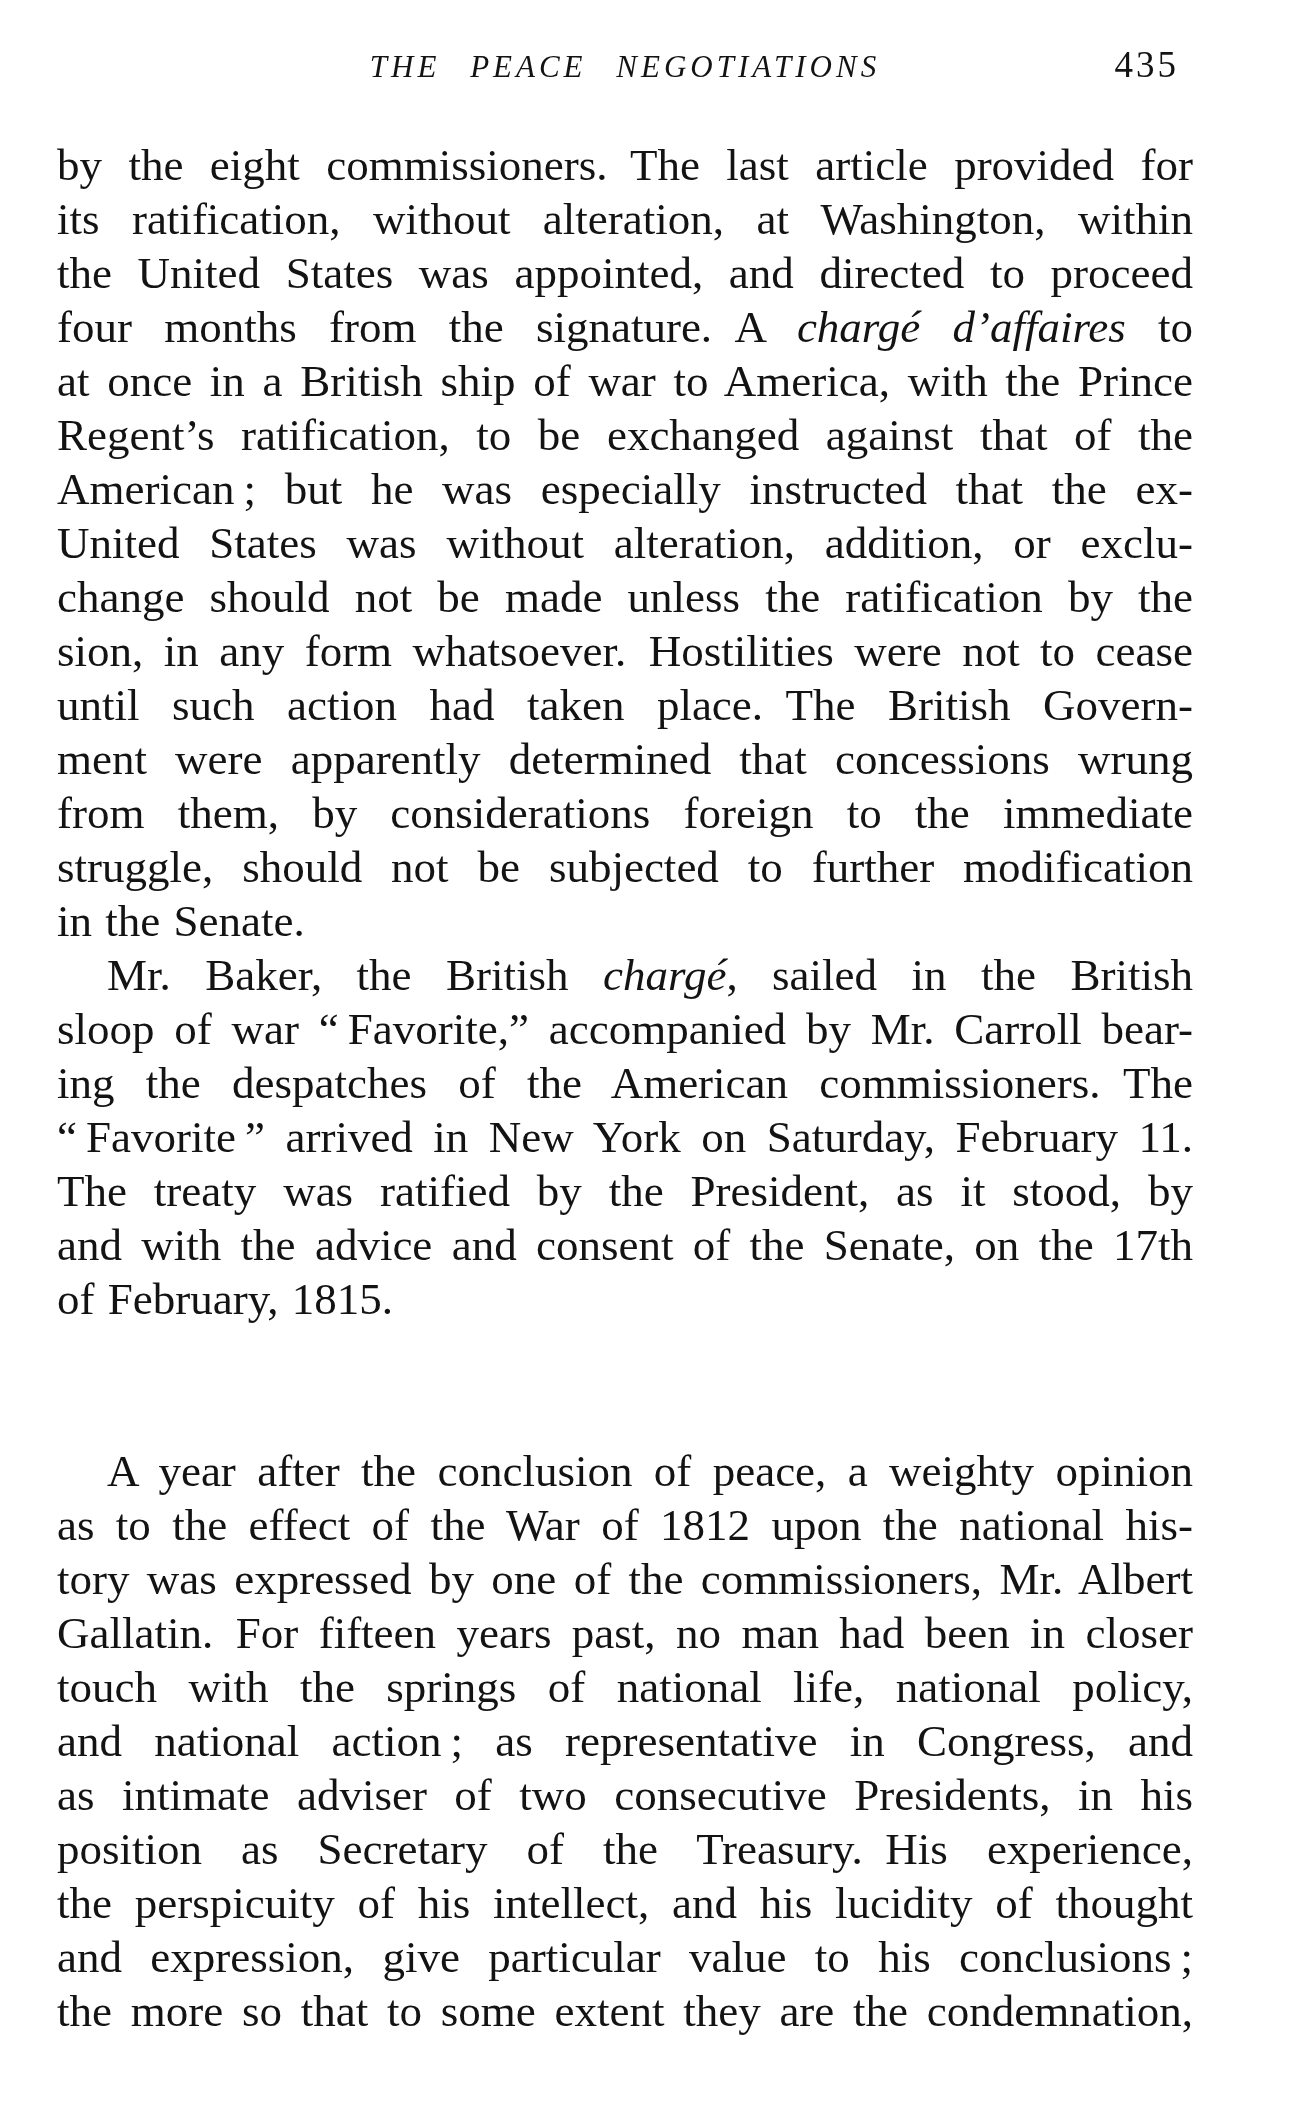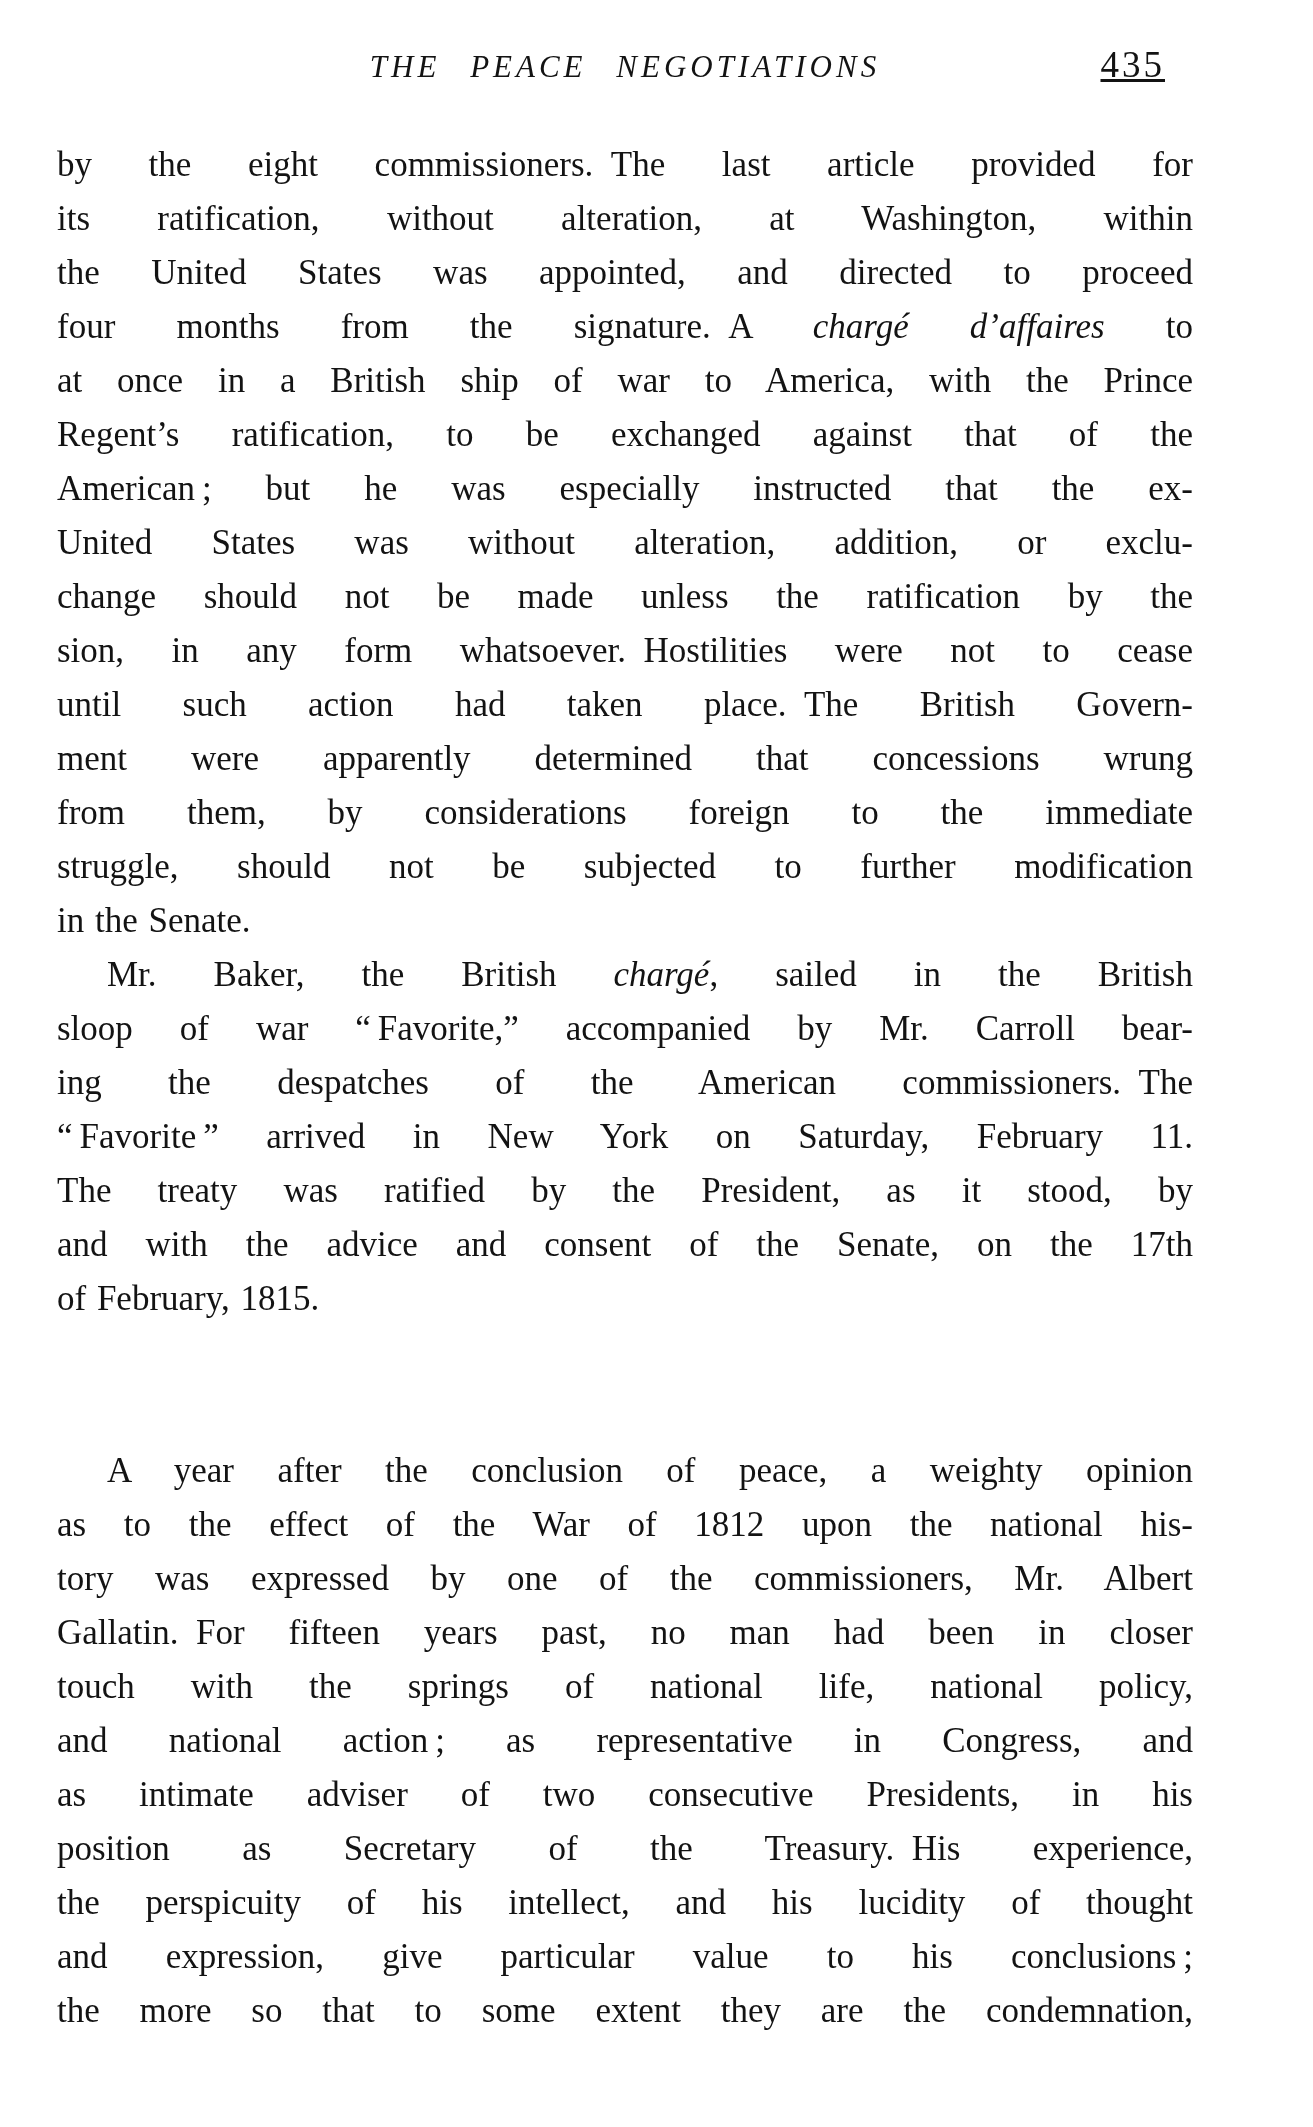--- a/index.html
+++ b/index.html
@@ -31,35 +31,34 @@
     text-align: center;
     font-style: italic;
     font-size: 31px;
     line-height: 50px;
     letter-spacing: 4px;
     word-spacing: 18px;
     white-space: nowrap;
   }
   .page-number {
     position: absolute;
-    right: 28px;
+    right: 14px;
     top: -2px;
     font-size: 37px;
     line-height: 50px;
     letter-spacing: 3px;
     font-style: normal;
-    text-decoration: underline;
   }
   .page-text {
     position: relative;
   }
   .paragraph { margin: 0; }
   .paragraph.section-break { margin-top: 118px; }
   .line {
-    font-size: 35px;
+    font-size: 45px;
     line-height: 54px;
     text-align: justify;
     text-align-last: justify;
     word-spacing: 2px;
     white-space: normal;
   }
   .line.no-just {
     text-align-last: left;
   }
   .line.indent {

